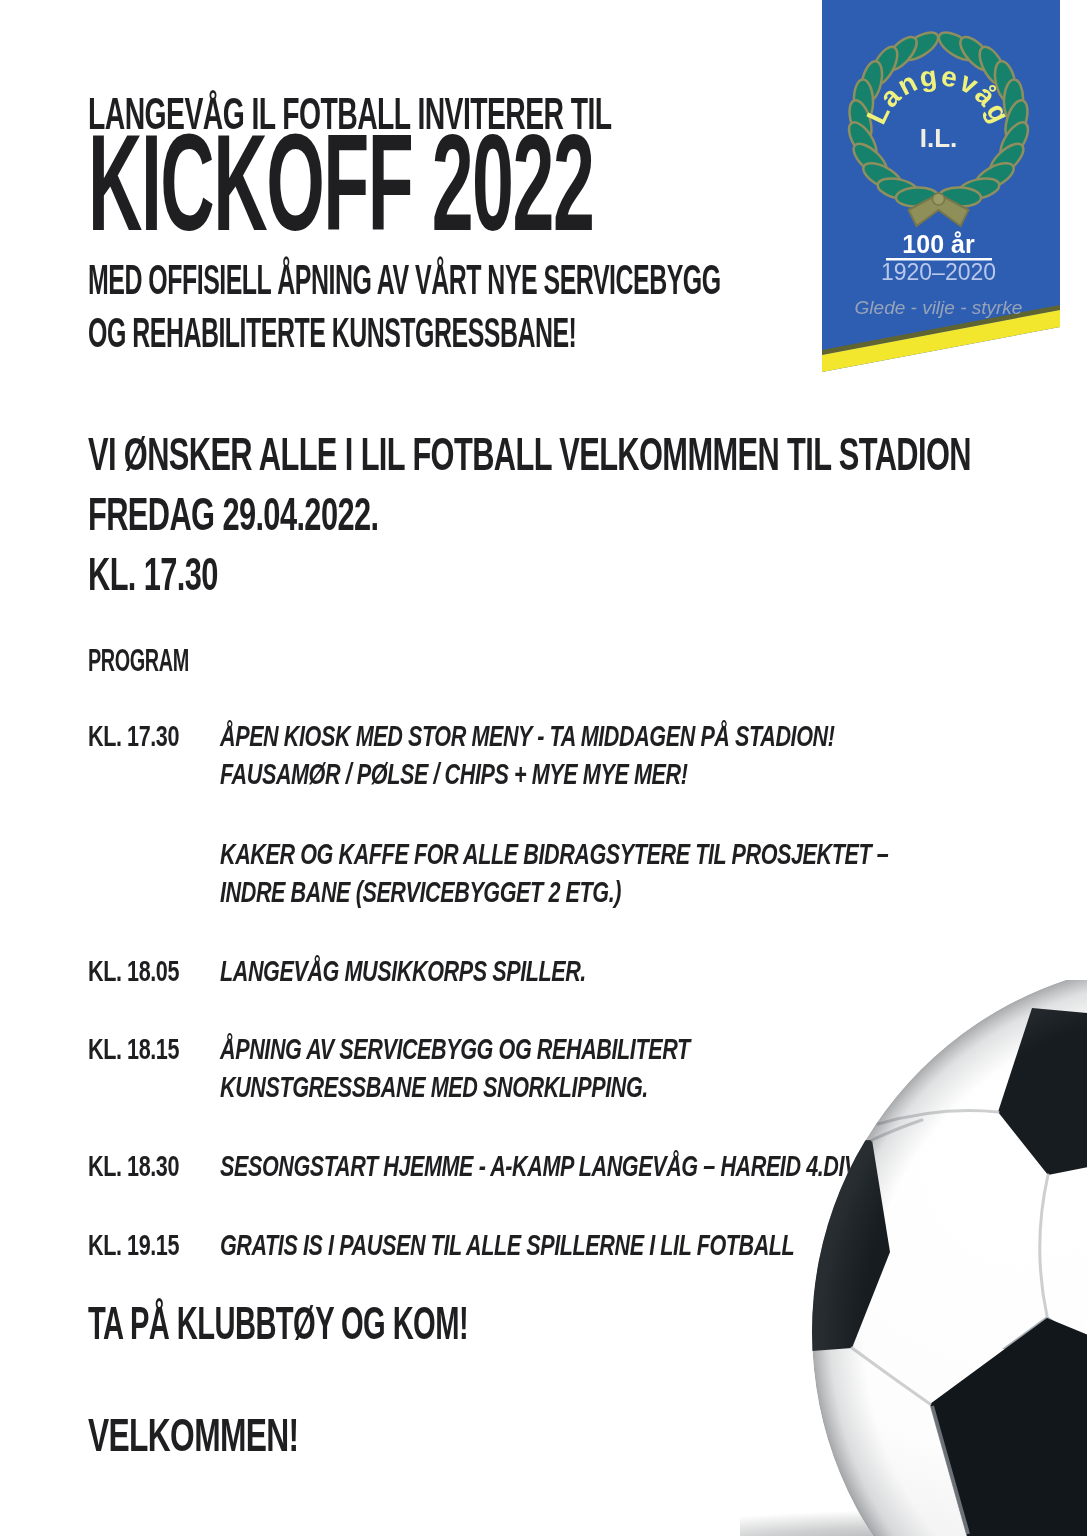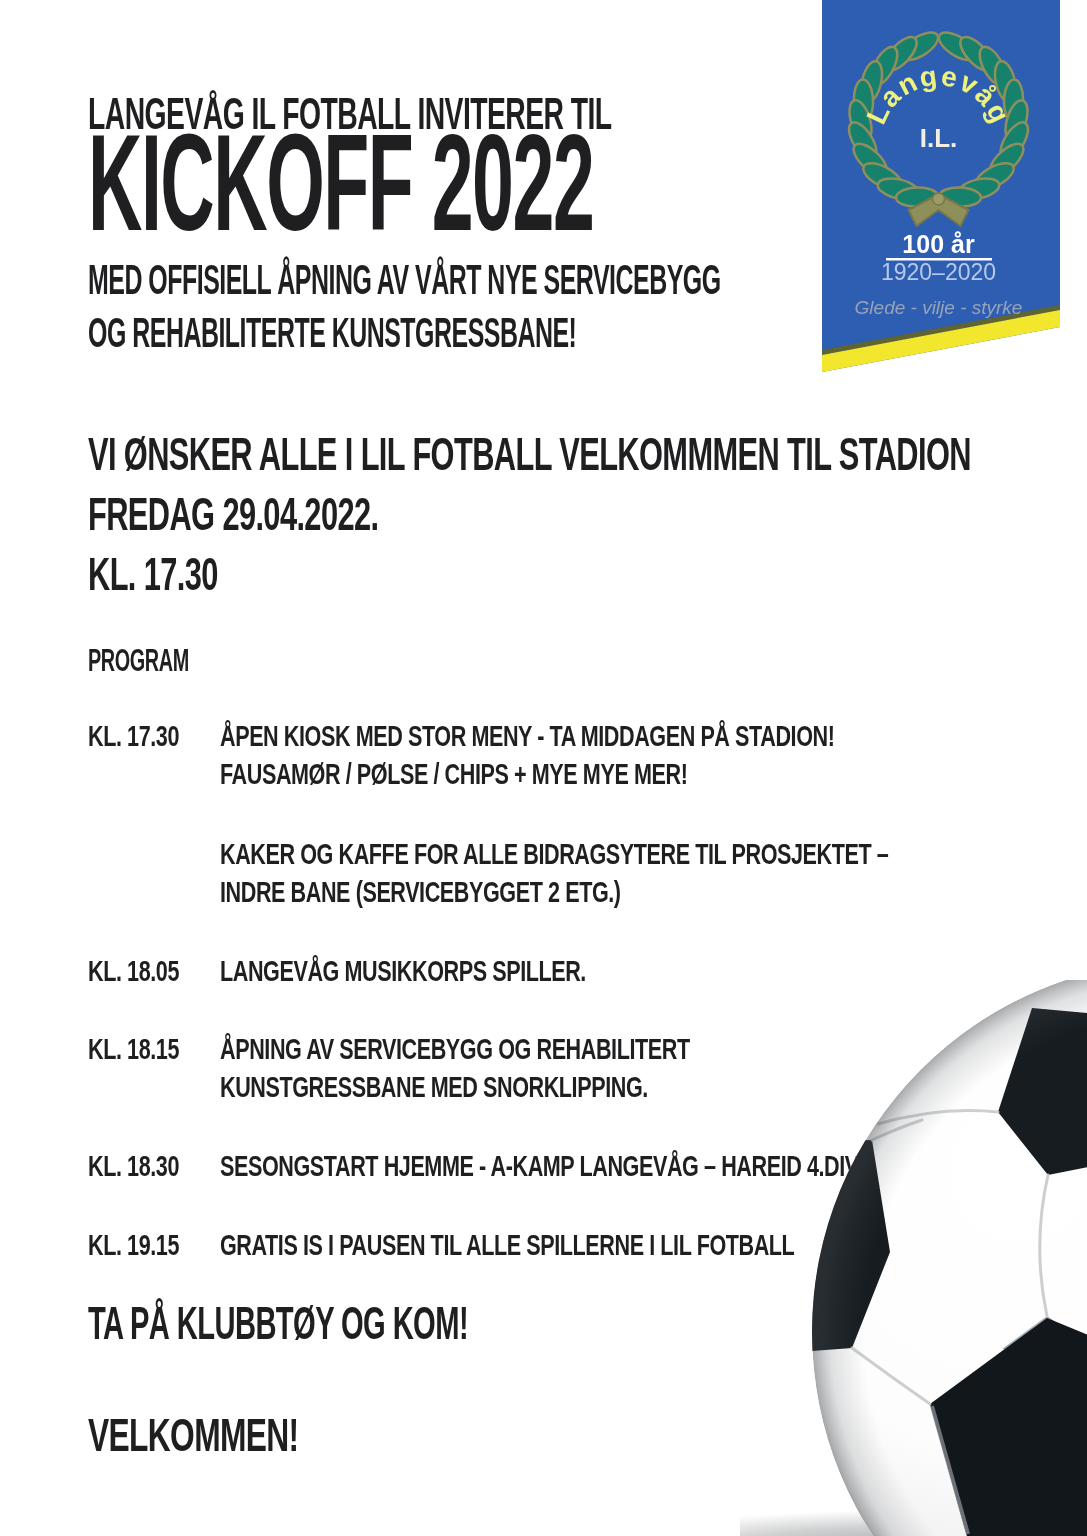--- a/index.html
+++ b/index.html
@@ -18,21 +18,21 @@
   .outro1{top:1299px;font-size:47px;line-height:1;transform:scaleX(0.62);}
   .outro2{top:1412px;font-size:46px;line-height:1;transform:scaleX(0.69);}
   .sub-line,.wel-line{display:block;}
 
   .program-list{position:absolute;left:88px;top:0;width:800px;height:1536px;pointer-events:none;}
   .prog-row{position:absolute;left:0;}
   .prog-time,.prog-line{
     font-weight:700;font-size:30px;line-height:38px;white-space:nowrap;
     letter-spacing:-0.02em;transform:scaleX(0.72);transform-origin:0 0;color:#1f1f21;}
   .prog-time{position:absolute;left:0;top:0;}
-  .prog-desc{position:absolute;left:132px;top:0;}
+  .prog-desc{position:absolute;left:132px;top:0;font-style:italic;}
 
   .logo{position:absolute;left:822px;top:0;width:240px;height:380px;}
   .ball{position:absolute;left:740px;top:980px;width:347px;height:556px;}
 </style>
 </head>
 <body>
 
 <div class="poster">
 
   <div class="txt pretitle">LANGEVÅG IL FOTBALL INVITERER TIL</div>

